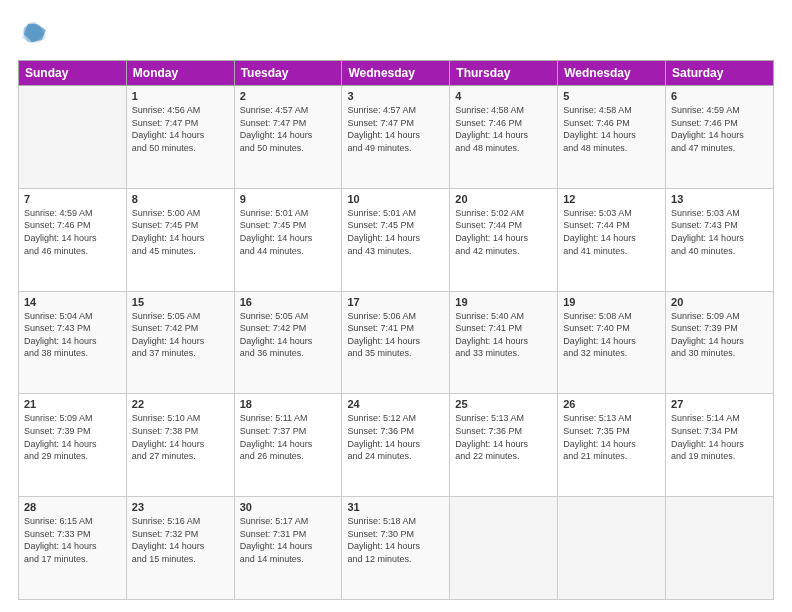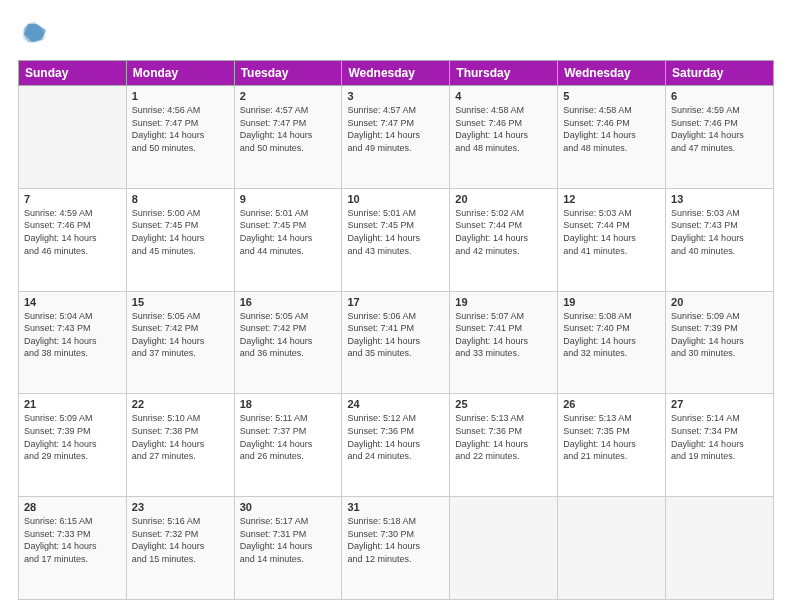--- a/index.html
+++ b/index.html
@@ -261,21 +261,21 @@
           </td>
           <td>
             <span class="day-num">17</span>
             <div class="cell-info" style="white-space: pre-line;">Sunrise: 5:06 AM
 Sunset: 7:41 PM
 Daylight: 14 hours
 and 35 minutes.</div>
           </td>
           <td>
             <span class="day-num">19</span>
-            <div class="cell-info" style="white-space: pre-line;">Sunrise: 5:07 AM
+            <div class="cell-info" style="white-space: pre-line;">Sunrise: 5:40 AM
 Sunset: 7:41 PM
 Daylight: 14 hours
 and 33 minutes.</div>
           </td>
           <td>
             <span class="day-num">19</span>
             <div class="cell-info" style="white-space: pre-line;">Sunrise: 5:08 AM
 Sunset: 7:40 PM
 Daylight: 14 hours
 and 32 minutes.</div>

